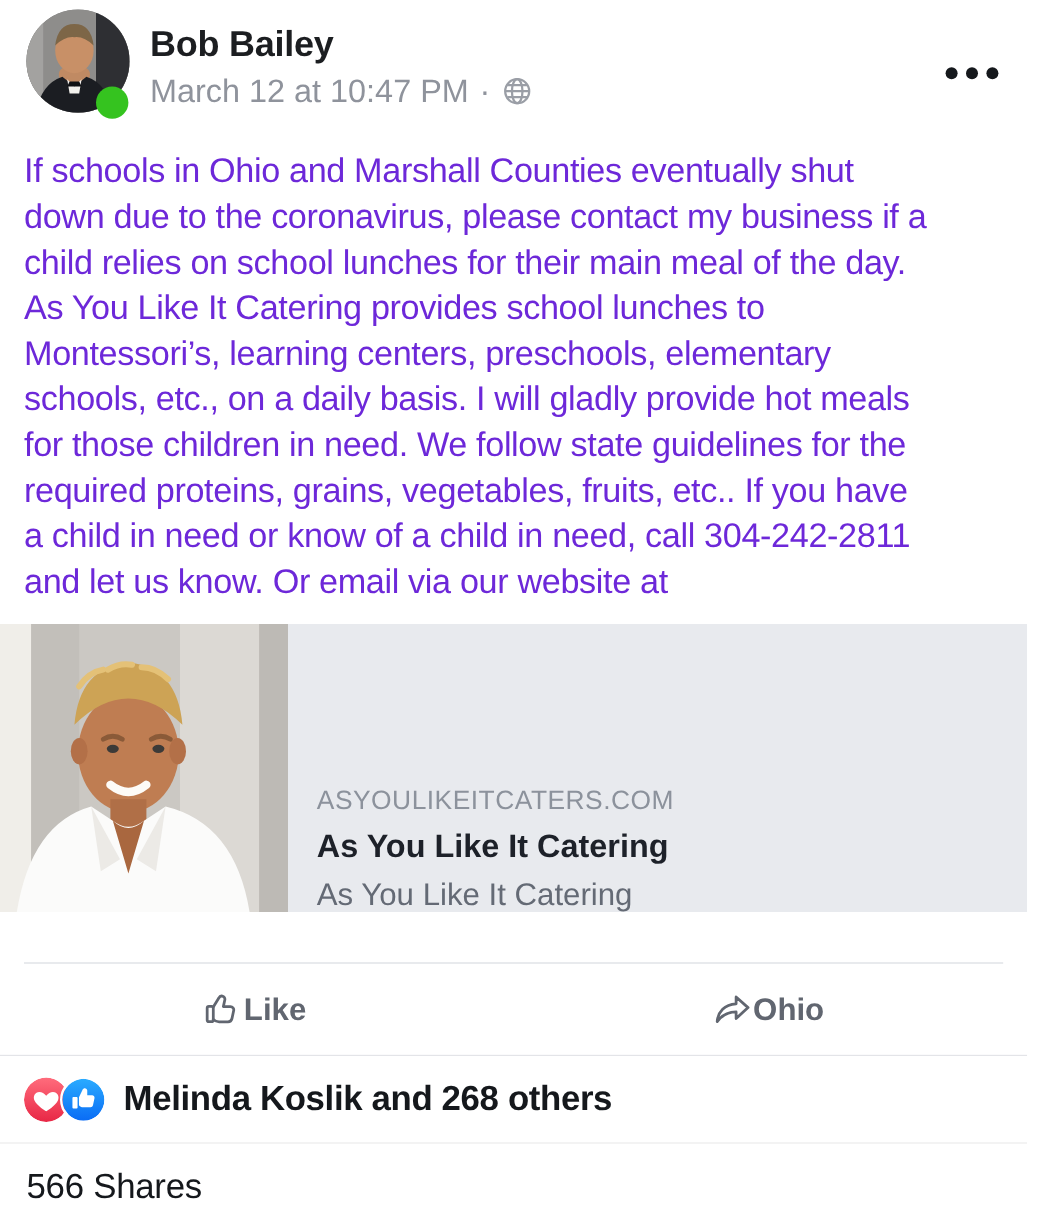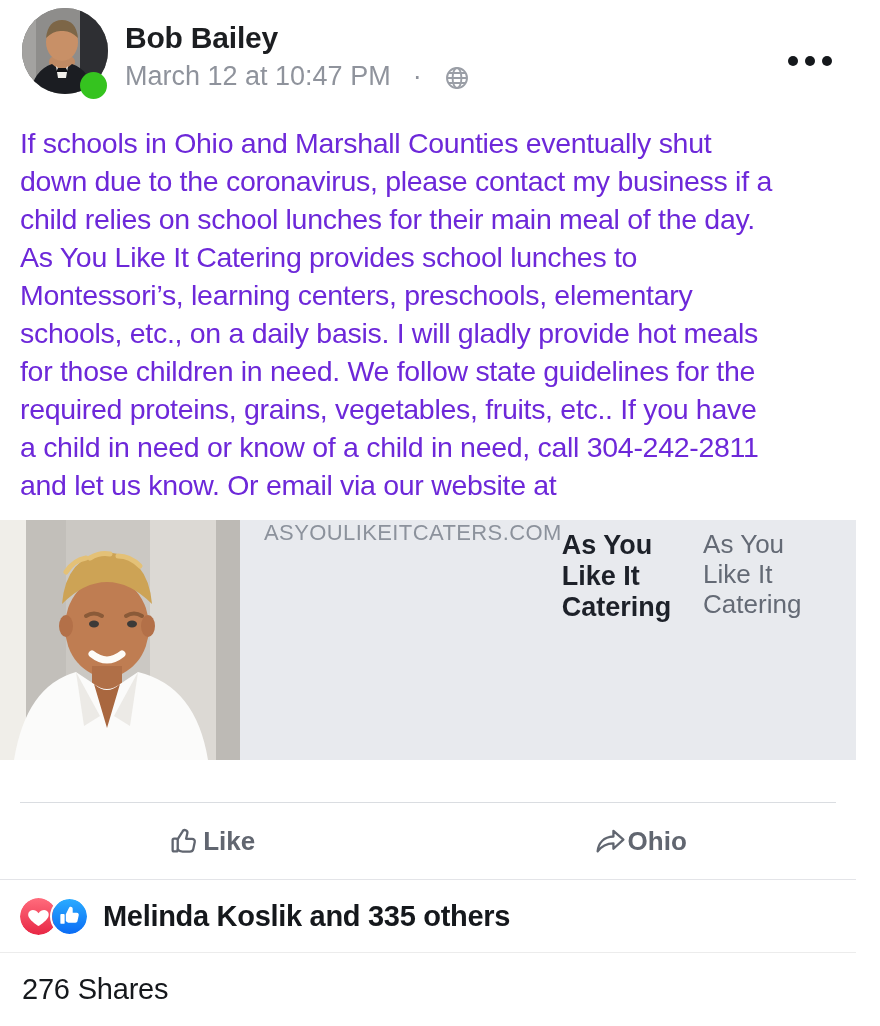--- a/index.html
+++ b/index.html
@@ -11,36 +11,36 @@
   }
   .post{position:relative;width:856px;min-height:1026px;background:#fff;overflow:hidden;}
 
   
   .post-header{display:flex;align-items:flex-start;padding:8px 22px 0 22px;}
   .avatar-wrap{position:relative;width:86px;height:86px;flex:0 0 auto;}
   .avatar{width:86px;height:86px;border-radius:50%;overflow:hidden;display:block;background:#777;}
   .online-dot{position:absolute;width:27px;height:27px;border-radius:50%;background:#35c31f;right:1px;bottom:-5px;}
   .header-text{margin-left:17px;padding-top:13px;flex:1;min-width:0;}
   .author-name{font-size:30px;font-weight:700;line-height:34px;letter-spacing:-0.2px;color:#1c1e21;}
-  .post-meta{display:flex;align-items:flex-end;gap:22px;margin-top:6px;color:#8f939c;font-size:27px;line-height:30px;}
+  .post-meta{display:flex;align-items:center;gap:9px;margin-top:6px;color:#8f939c;font-size:27px;line-height:30px;}
   .globe-icon{display:flex;align-items:center;}
   .menu-button{display:flex;gap:7px;align-items:center;margin-top:44px;padding:4px 2px;background:none;border:none;cursor:pointer;}
   .menu-button i{width:10px;height:10px;border-radius:50%;background:#15181c;display:block;}
 
   
   .post-body{
     padding:0 20px;margin-top:30px;
     font-size:28.5px;line-height:38px;letter-spacing:-0.3px;
     color:#6d28d9;white-space:pre-line;
   }
 
   
   .link-card{display:flex;height:240px;margin-top:16px;background:#e8eaee;text-decoration:none;color:inherit;cursor:pointer;}
   .card-image{width:240px;height:240px;flex:0 0 auto;display:block;}
-  .card-info{flex:1;display:flex;flex-direction:row;justify-content:flex-end;padding:0 26px 0 24px;min-width:0;}
+  .card-info{flex:1;display:flex;flex-direction:column;justify-content:flex-end;padding:0 26px 0 24px;min-width:0;}
   .card-domain{font-size:22px;color:#8c929c;letter-spacing:0.4px;line-height:26px;}
   .card-title{font-size:27px;font-weight:700;color:#1d2129;margin-top:10px;line-height:31px;}
   .card-desc{font-size:26px;color:#646a75;margin-top:9px;line-height:30px;}
 
   
   .action-divider{height:1px;background:#dadde1;margin:42px 20px 0 20px;}
   .action-row{display:flex;align-items:center;justify-content:space-around;height:76px;border-bottom:1px solid #e3e4e8;}
   .action-btn{display:flex;align-items:center;color:#616670;font-size:26px;font-weight:600;background:none;border:none;cursor:pointer;font-family:inherit;}
   .action-btn svg{display:block;}
 
@@ -173,20 +173,20 @@
           <linearGradient id="gBlue" x1="0" y1="0" x2="0" y2="1">
             <stop offset="0" stop-color="#2aabff"></stop>
               <stop offset="1" stop-color="#0a6cf5"></stop>
           </linearGradient>
         </defs>
         <circle cx="18" cy="18" r="18" fill="url(#gBlue)"></circle>
         <path d="M9.5 15.5h2.6a.9.9 0 01.9.9v8.2a.9.9 0 01-.9.9H9.5a.9.9 0 01-.9-.9v-8.2a.9.9 0 01.9-.9z" fill="#fff"></path>
         <path d="M14.2 24.6v-8.8l3.2-6.6c.3-.7 1-1.2 1.8-1.2 1.1 0 2.1.9 2.1 2.1v4h4.2c1.3 0 2.3 1.2 2 2.5l-1.3 6.1c-.2 1-1.1 1.7-2.1 1.7h-6.4c-1.3 0-2.5-.6-3.5-1.8z" fill="#fff"></path>
       </svg>
     </div>
-    <div class="reactions-text">Melinda Koslik and 335 others</div>
+    <div class="reactions-text">Melinda Koslik and 268 others</div>
   </div>
 
   <div class="shares-row">
-    <span>276 Shares</span>
+    <span>566 Shares</span>
   </div>
 
 </article>
 
 </body></html>

